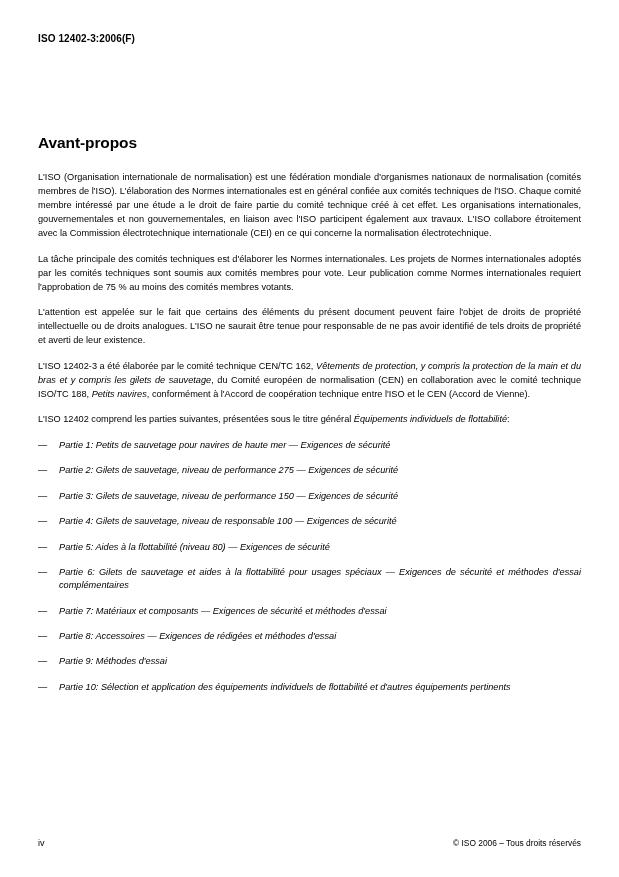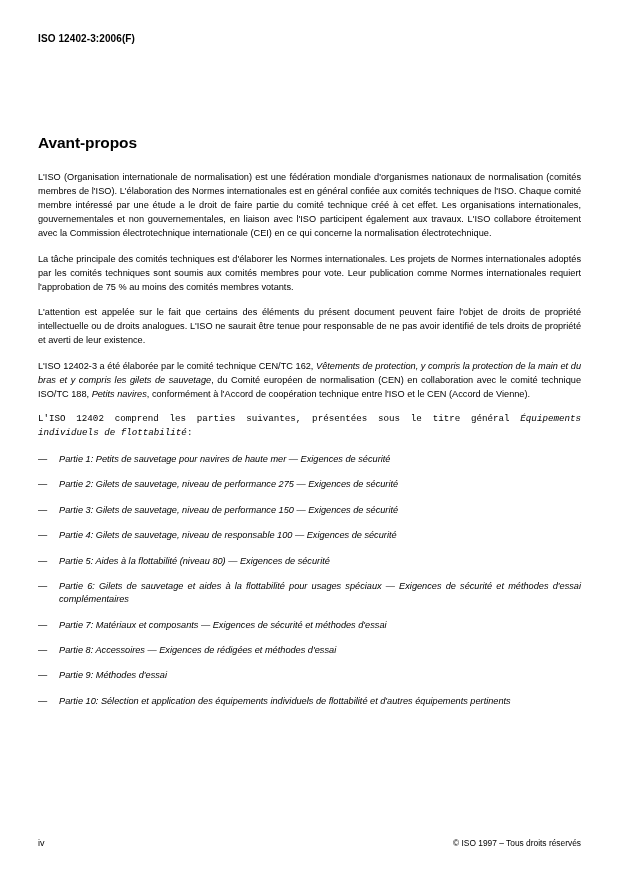--- a/index.html
+++ b/index.html
@@ -41,21 +41,20 @@
   }
   p.para {
     font-size: 9.2px;
     line-height: 14px;
     text-align: justify;
     margin: 0 0 11.5px 0;
     color: #000000;
   }
   p.para.intro-list {
     margin-bottom: 13px;
-    font-family: Liberation Mono, monospace;
   }
   .it {
     font-style: italic;
   }
   ul.parts {
     list-style: none;
     margin: 0;
     padding: 0;
   }
   ul.parts li {
@@ -125,16 +124,16 @@
       <li><span class="dash">—</span><span>Partie 7: Matériaux et composants — Exigences de sécurité et méthodes d'essai</span></li>
       <li><span class="dash">—</span><span>Partie 8: Accessoires — Exigences de rédigées et méthodes d'essai</span></li>
       <li><span class="dash">—</span><span>Partie 9: Méthodes d'essai</span></li>
       <li><span class="dash">—</span><span>Partie 10: Sélection et application des équipements individuels de flottabilité et d'autres équipements pertinents</span></li>
     </ul>
 
   </div>
 
   <div class="footer">
     <span class="page-num">iv</span>
-    <span class="copyright">© ISO 1997 – Tous droits réservés</span>
+    <span class="copyright">© ISO 2006 – Tous droits réservés</span>
   </div>
 
 </div>
 
 </body></html>

